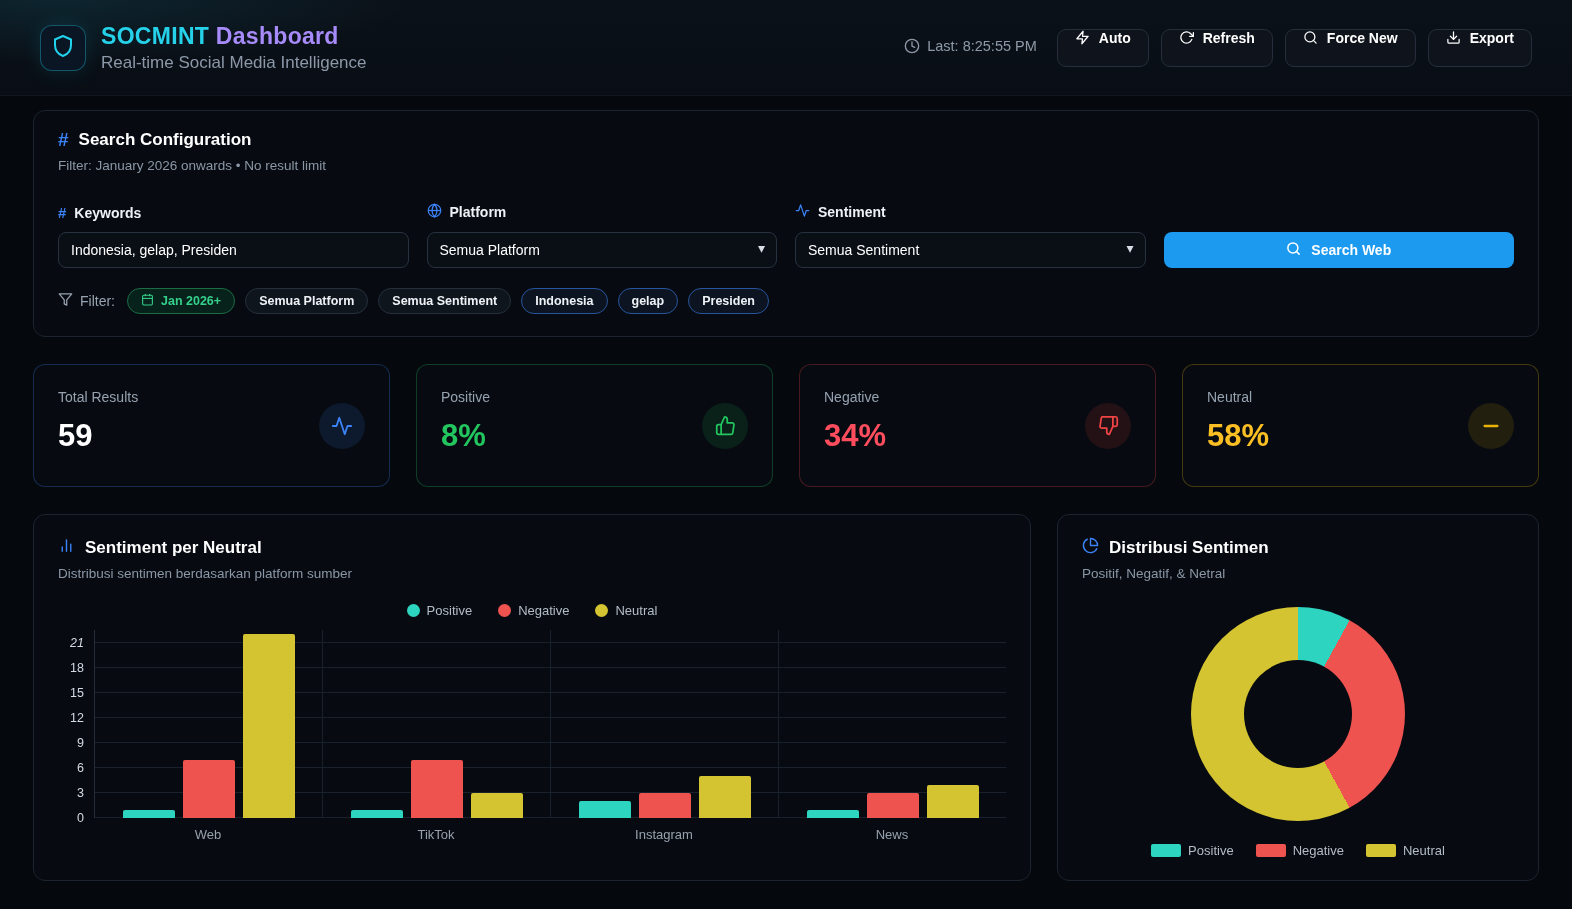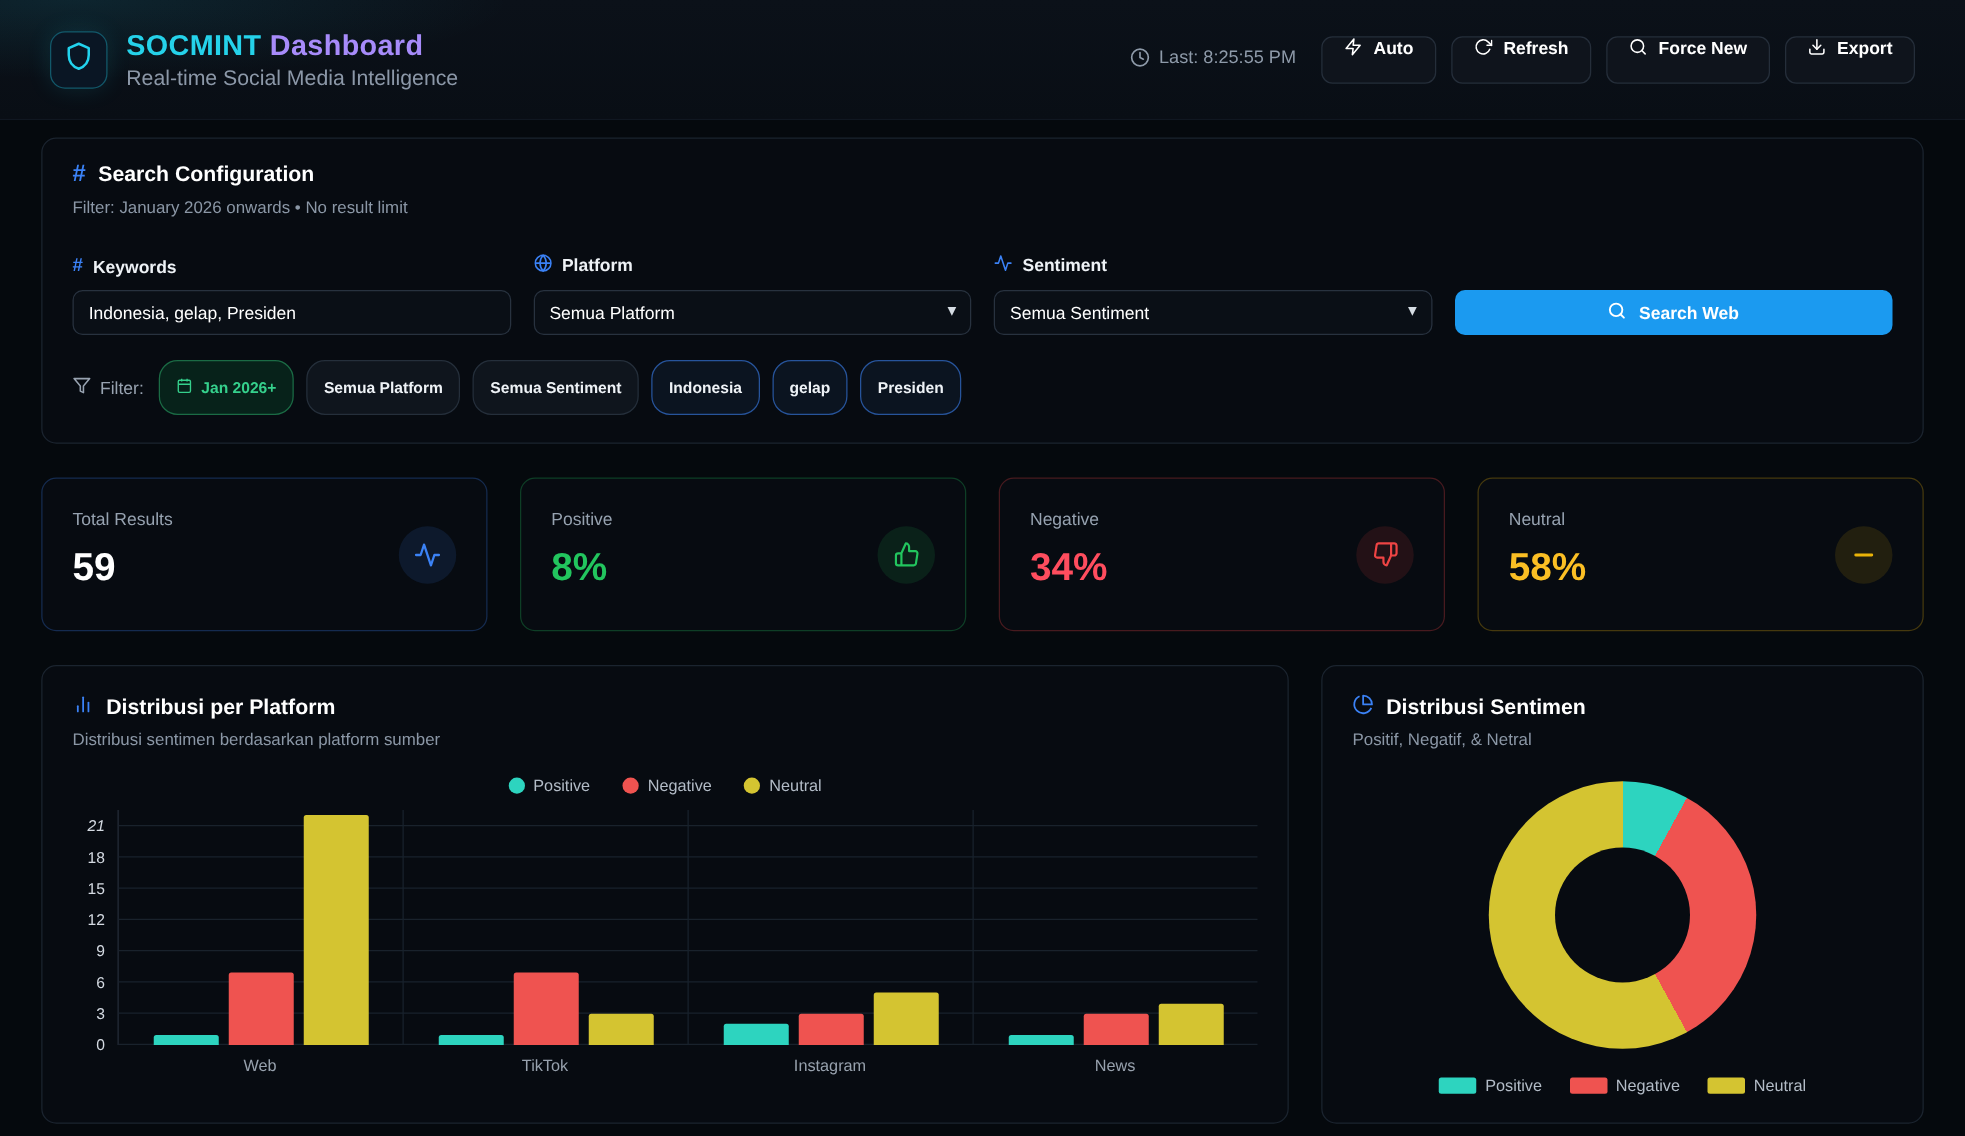--- a/index.html
+++ b/index.html
@@ -38,21 +38,21 @@
   .field-label { display:flex; align-items:center; gap:8px; font-size:14px; font-weight:bold; color:#eef2f6; margin-bottom:11px; }
   .text-input, .select-wrap select { width:100%; height:36px; background:#0a0f16; border:1px solid #28323f;
     border-radius:8px; color:#fff; font-size:14px; padding:0 12px; font-family:inherit; }
   .select-wrap { position:relative; }
   .select-wrap select { appearance:none; -webkit-appearance:none; }
   .select-wrap::after { content:"▾"; position:absolute; right:12px; top:8px; color:#d6dde4; font-size:14px; pointer-events:none; }
   .search-btn { height:36px; width:100%; background:#1b9af0; border:none; border-radius:8px; color:#fff;
     font-size:14px; font-weight:bold; display:flex; align-items:center; justify-content:center; gap:10px; cursor:pointer; }
   .chips-row { margin-top:20px; display:flex; align-items:center; gap:10px; }
   .filter-chip-label { display:flex; align-items:center; gap:7px; color:#98a3b1; font-size:14px; margin-right:2px; }
-  .chip { height:44px; padding:0 13px; border-radius:15px; display:flex; align-items:center; gap:7px;
+  .chip { height:26px; padding:0 13px; border-radius:15px; display:flex; align-items:center; gap:7px;
     font-size:12.5px; font-weight:bold; color:#eef2f6; }
   .chip-date { background:#07221a; border:1px solid #1b6b45; color:#35d08c; }
   .chip-plain { background:#0f151d; border:1px solid #252f3b; }
   .chip-keyword { background:#0b1420; border:1px solid #27549b; }
 
   
   .stats-row { display:grid; grid-template-columns:repeat(4,1fr); gap:26px; }
   .stat-card { height:123px; border-radius:12px; border:1px solid #1b242f; padding:24px; display:flex;
     justify-content:space-between; background:#070b11; }
   .stat-label { font-size:14px; color:#96a2b0; }
@@ -301,21 +301,21 @@
 
     <div class="card chart-card">
       <div class="section-title">
         <span>
           <svg width="17" height="17" viewBox="0 0 24 24" fill="none" stroke="#3b82f6" stroke-width="2" stroke-linecap="round">
               <line x1="12" y1="20" x2="12" y2="4"></line>
               <line x1="18" y1="20" x2="18" y2="10"></line>
               <line x1="6" y1="20" x2="6" y2="14"></line>
             </svg>
         </span>
-        <span>Distribusi per Platform</span>
+        <span>Sentiment per Neutral</span>
       </div>
       <div class="chart-subtitle">Distribusi sentimen berdasarkan platform sumber</div>
       <div class="legend" id="bar-legend">
           <div class="legend-item">
             <span class="legend-dot" style="background:#2dd4bf"></span>
             <span>Positive</span>
           </div>
           <div class="legend-item">
             <span class="legend-dot" style="background:#ef5350"></span>
             <span>Negative</span>

